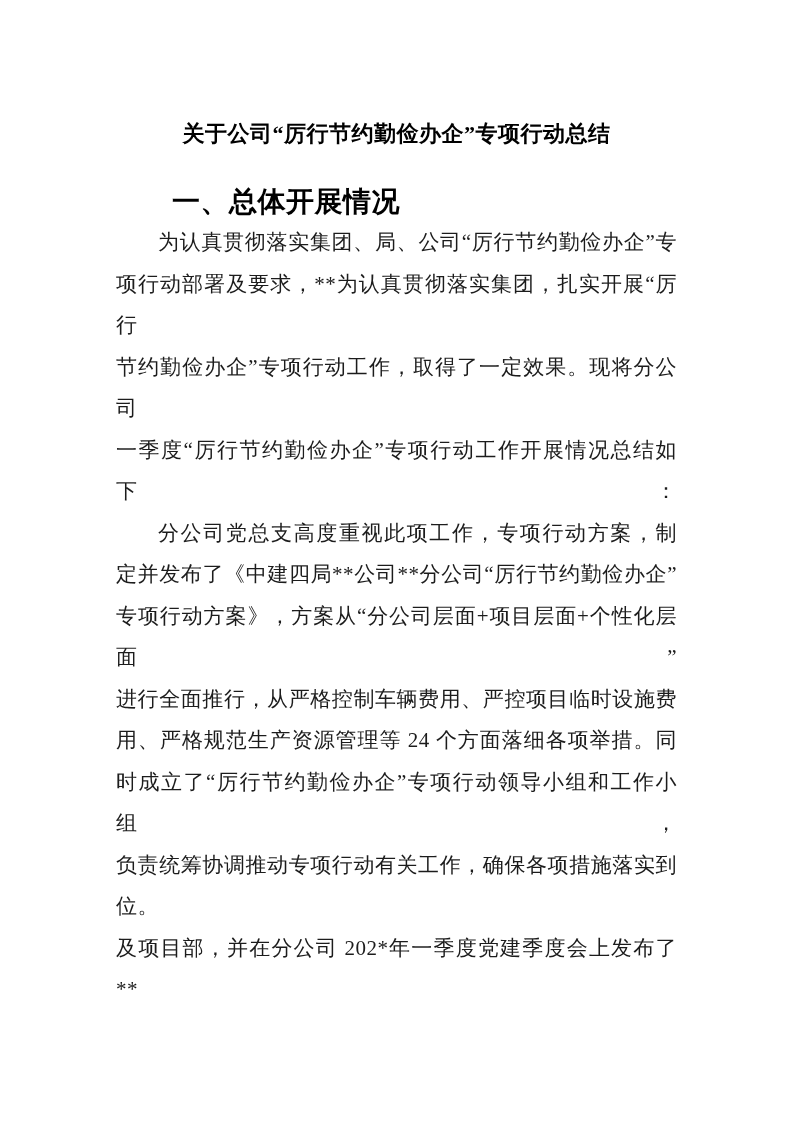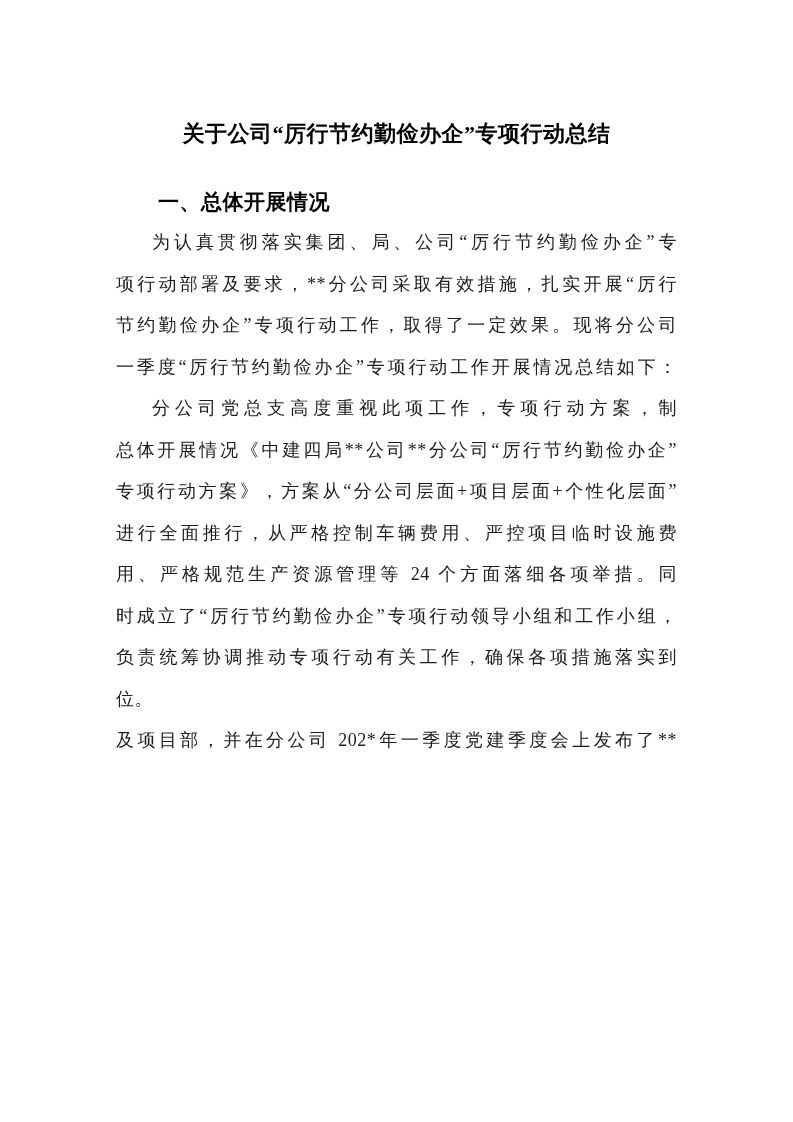--- a/index.html
+++ b/index.html
@@ -26,30 +26,30 @@
     font-family: "Liberation Serif", "DejaVu Serif", serif;
     font-size: 22px;
     font-weight: 700;
     line-height: 41.5px;
     text-align: center;
     color: #000000;
     letter-spacing: 0.5px;
   }
   .heading {
     font-family: "Liberation Sans", "DejaVu Sans", sans-serif;
-    font-size: 21px;
+    font-size: 28px;
     font-weight: 700;
     line-height: 41.5px;
     text-indent: 2em;
     color: #000000;
     letter-spacing: 0.5px;
   }
   .line {
     font-family: "Liberation Serif", "DejaVu Serif", serif;
-    font-size: 18px;
+    font-size: 21px;
     line-height: 41.5px;
     letter-spacing: 0.5px;
     text-align: justify;
     text-align-last: justify;
     text-justify: inter-ideograph;
     color: #1c1c1c;
     white-space: normal;
   }
   .line.indent {
     text-indent: 2em;
@@ -61,26 +61,26 @@
 </head>
 <body>
 
 <div class="page">
   <div class="content">
 
     <h1 class="doc-title">关于公司“厉行节约勤俭办企”专项行动总结</h1>
 
     <div class="heading">一、总体开展情况</div>
     <div class="line indent">为认真贯彻落实集团、局、公司“厉行节约勤俭办企”专</div>
-    <div class="line">项行动部署及要求，**分公司采取有效措施，扎实开展“厉行</div>
+    <div class="line">项行动部署及要求，**为认真贯彻落实集团，扎实开展“厉行</div>
     <div class="line">节约勤俭办企”专项行动工作，取得了一定效果。现将分公司</div>
     <div class="line">一季度“厉行节约勤俭办企”专项行动工作开展情况总结如下：</div>
 
     <div class="line indent">分公司党总支高度重视此项工作，专项行动方案，制</div>
-    <div class="line">总体开展情况《中建四局**公司**分公司“厉行节约勤俭办企”</div>
+    <div class="line">定并发布了《中建四局**公司**分公司“厉行节约勤俭办企”</div>
     <div class="line">专项行动方案》，方案从“分公司层面+项目层面+个性化层面”</div>
     <div class="line">进行全面推行，从严格控制车辆费用、严控项目临时设施费</div>
     <div class="line">用、严格规范生产资源管理等 24 个方面落细各项举措。同</div>
     <div class="line">时成立了“厉行节约勤俭办企”专项行动领导小组和工作小组，</div>
     <div class="line">负责统筹协调推动专项行动有关工作，确保各项措施落实到</div>
     <div class="line end">位。</div>
 
     <div class="line">及项目部，并在分公司 202*年一季度党建季度会上发布了**</div>
 
   </div>

